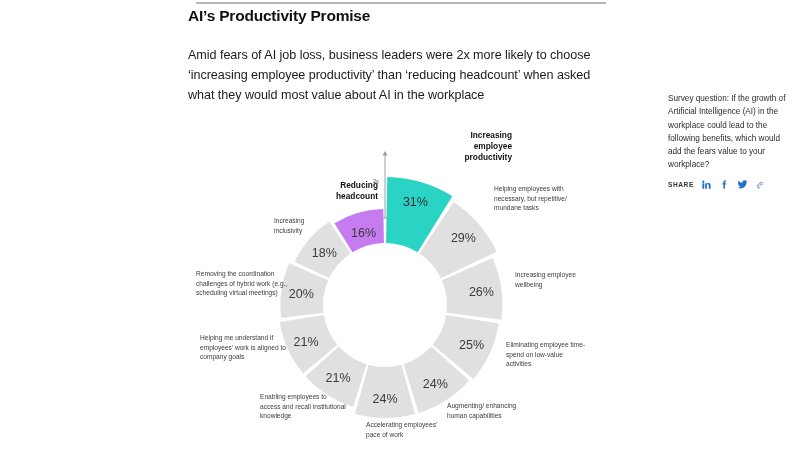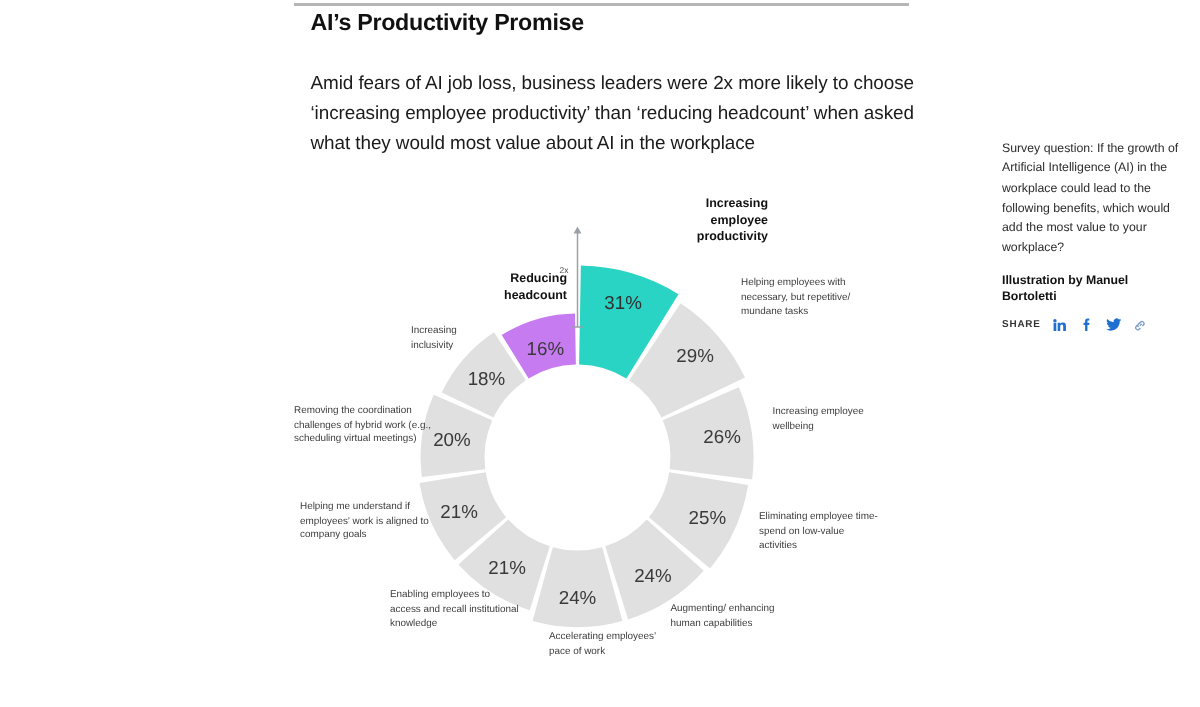--- a/index.html
+++ b/index.html
@@ -12,21 +12,21 @@
   }
   .page { position: relative; width: 800px; height: 471px; }
 
   
   .top-rule {
     position: absolute; left: 196px; top: 2px; width: 410px; height: 2px;
     background: #b5b5b5;
   }
 
   
-  .header { position: absolute; left: 207px; top: 6px; width: 410px; }
+  .header { position: absolute; left: 188px; top: 6px; width: 410px; }
   .headline {
     font-size: 15.5px; font-weight: bold; letter-spacing: -0.2px;
     color: #111; line-height: 1.3;
   }
   .dek {
     margin-top: 20px; font-size: 12.6px; line-height: 1.58; color: #1b1b1b;
     letter-spacing: -0.05px;
   }
 
   
@@ -74,22 +74,21 @@
 <div class="page">
 
   <div class="top-rule"></div>
 
   <div class="header">
     <div class="headline">AI’s Productivity Promise</div>
     <div class="dek">Amid fears of AI job loss, business leaders were 2x more likely to choose ‘increasing employee productivity’ than ‘reducing headcount’ when asked what they would most value about AI in the workplace</div>
   </div>
 
   <div class="rail">
-    <div class="rail-q">Survey question: If the growth of Artificial Intelligence (AI) in the workplace could lead to the following benefits, which would add the most value to your workplace?</div>
-    <div class="rail-credit">Illustration by Manuel Bortoletti</div>
+    <div class="rail-q">Survey question: If the growth of Artificial Intelligence (AI) in the workplace could lead to the following benefits, which would add the fears value to your workplace?</div>
     <div class="share-row">
       <span class="share-label">SHARE</span>
 
       <a href="#">
         <svg class="share-ico" viewBox="0 0 24 24">
             <path d="M4.98 3.5a2.5 2.5 0 1 1 0 5 2.5 2.5 0 0 1 0-5zM3 9h4v12H3zM9 9h3.8v1.7h.05c.53-.95 1.82-1.95 3.75-1.95C20.4 8.75 21 11 21 14.1V21h-4v-6.1c0-1.45-.03-3.3-2-3.3-2 0-2.3 1.57-2.3 3.2V21H9z"></path>
           </svg>
       </a>
 
       <a href="#">

